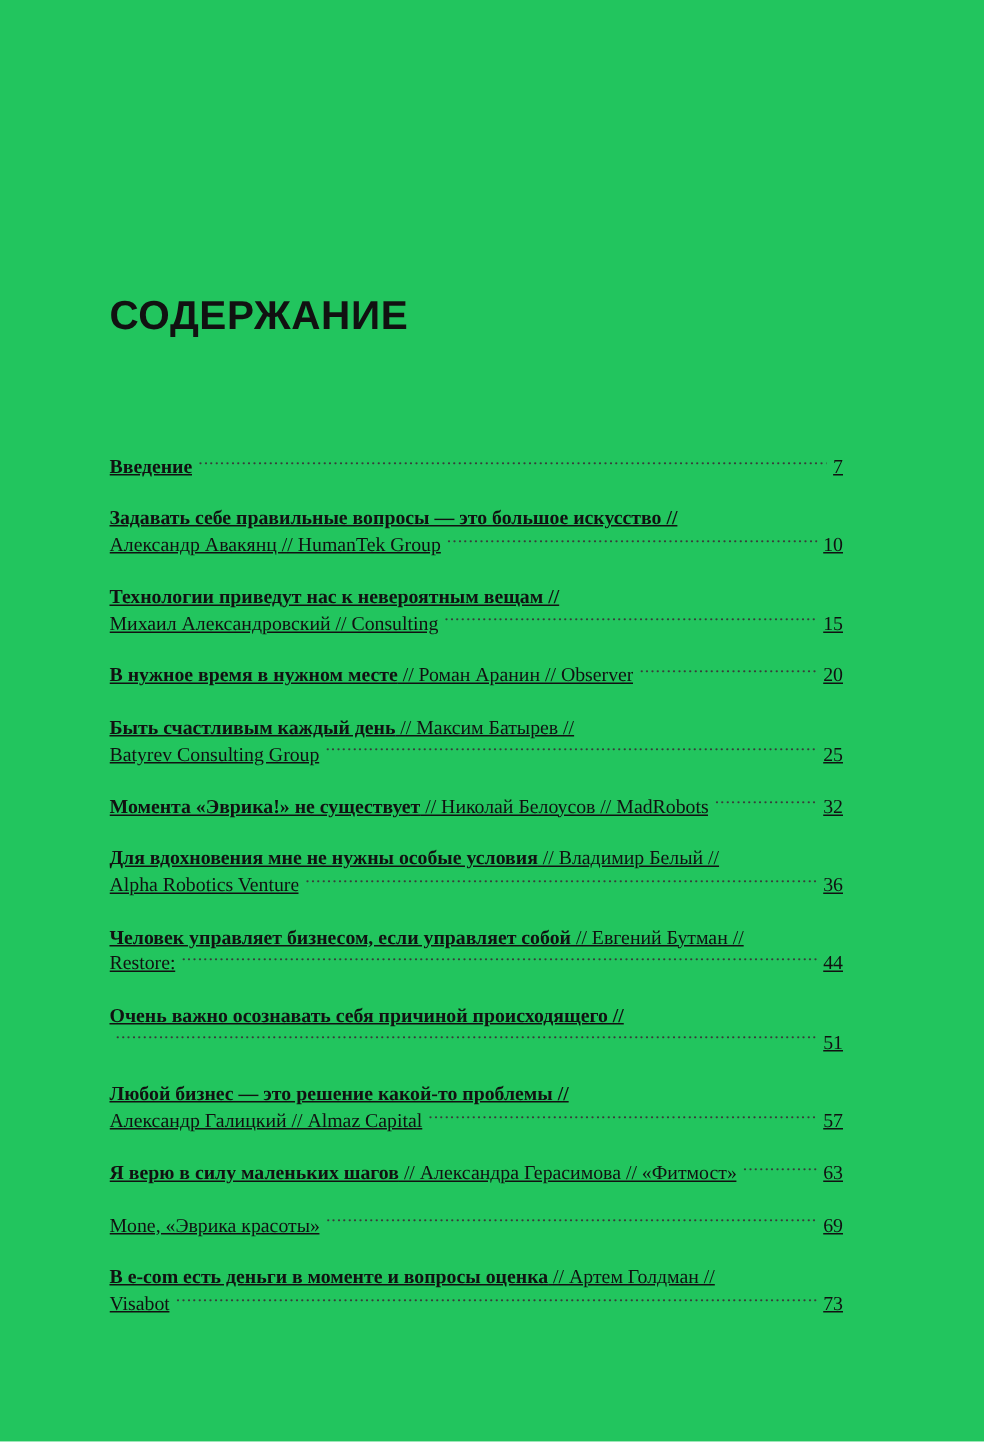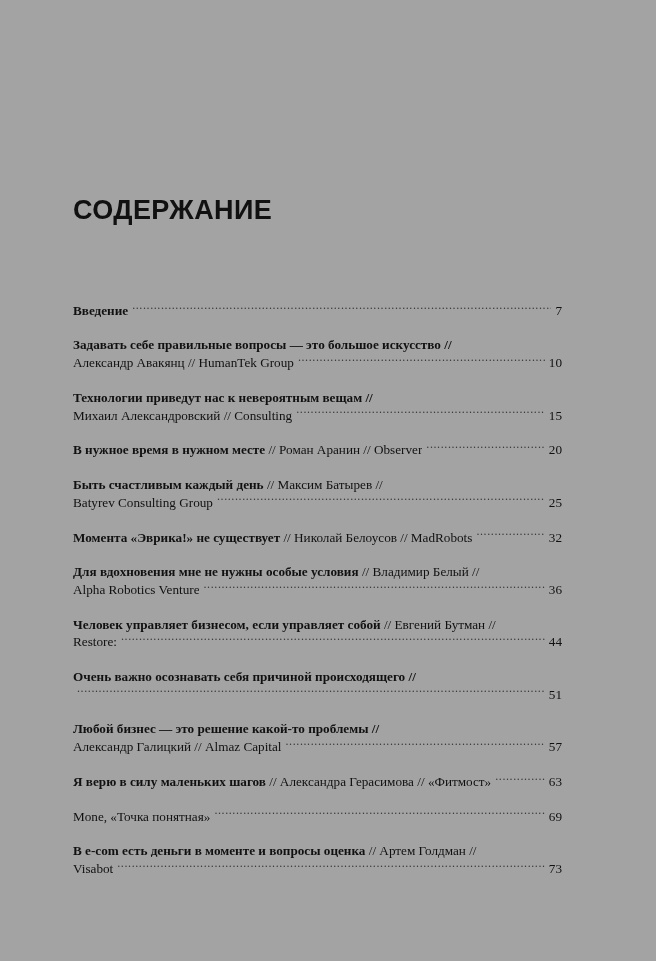--- a/index.html
+++ b/index.html
@@ -6,21 +6,21 @@
   html, body {
     margin: 0;
     padding: 0;
     background: #ffffff;
   }
 
   .page {
     position: relative;
     width: 656px;
     height: 961px;
-    background: #a3a3a3;
+    background: #22c55e;
     overflow: hidden;
     font-family: "Liberation Serif", "DejaVu Serif", serif;
     color: #111111;
     -webkit-font-smoothing: antialiased;
   }
 
   .content {
     position: absolute;
     left: 73px;
     top: 0;
@@ -44,20 +44,21 @@
     list-style: none;
     padding-top: 76px;
   }
 
   .toc-entry {
     margin: 0 0 17px 0;
     padding: 0;
     font-size: 13.2px;
     line-height: 17.6px;
     color: #111111;
+    text-decoration: underline;
   }
 
   .toc-entry:last-child {
     margin-bottom: 0;
   }
 
   
   .entry-line {
     display: block;
     white-space: nowrap;
@@ -198,21 +199,21 @@
         </li>
         <li class="toc-entry">
           <span class="entry-line leader-line">
             <span class="line-text"><span class="t-bold">Я верю в силу маленьких шагов</span><span class="t-reg"> // Александра Герасимова // «Фитмост»</span></span>
             <span class="dots"></span>
             <span class="page-num">63</span>
           </span>
         </li>
         <li class="toc-entry">
           <span class="entry-line leader-line">
-            <span class="line-text"><span class="t-reg">Mone, «Точка понятная»</span></span>
+            <span class="line-text"><span class="t-reg">Mone, «Эврика красоты»</span></span>
             <span class="dots"></span>
             <span class="page-num">69</span>
           </span>
         </li>
         <li class="toc-entry">
           <span class="entry-line"><span class="line-text"><span class="t-bold">В e-com есть деньги в моменте и вопросы оценка</span><span class="t-reg"> // Артем Голдман //</span></span></span>
           <span class="entry-line leader-line">
             <span class="line-text"><span class="t-reg">Visabot</span></span>
             <span class="dots"></span>
             <span class="page-num">73</span>

